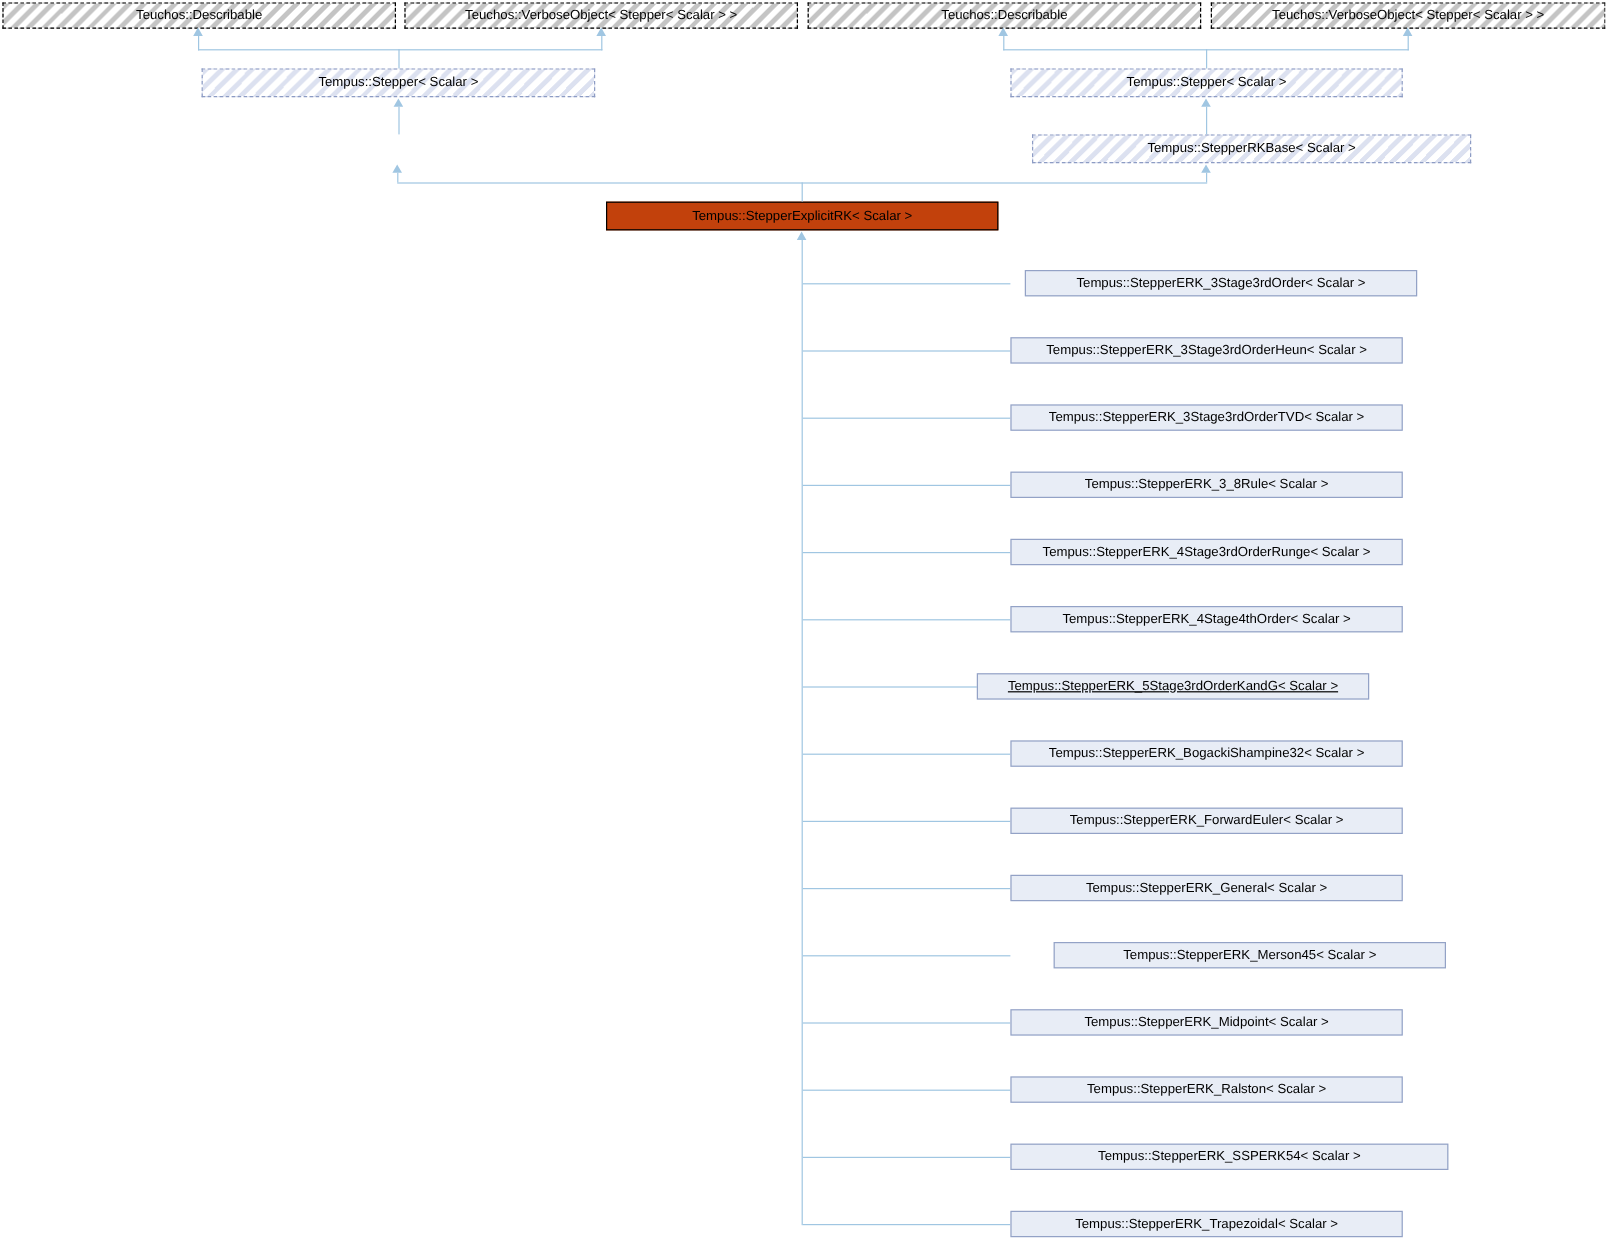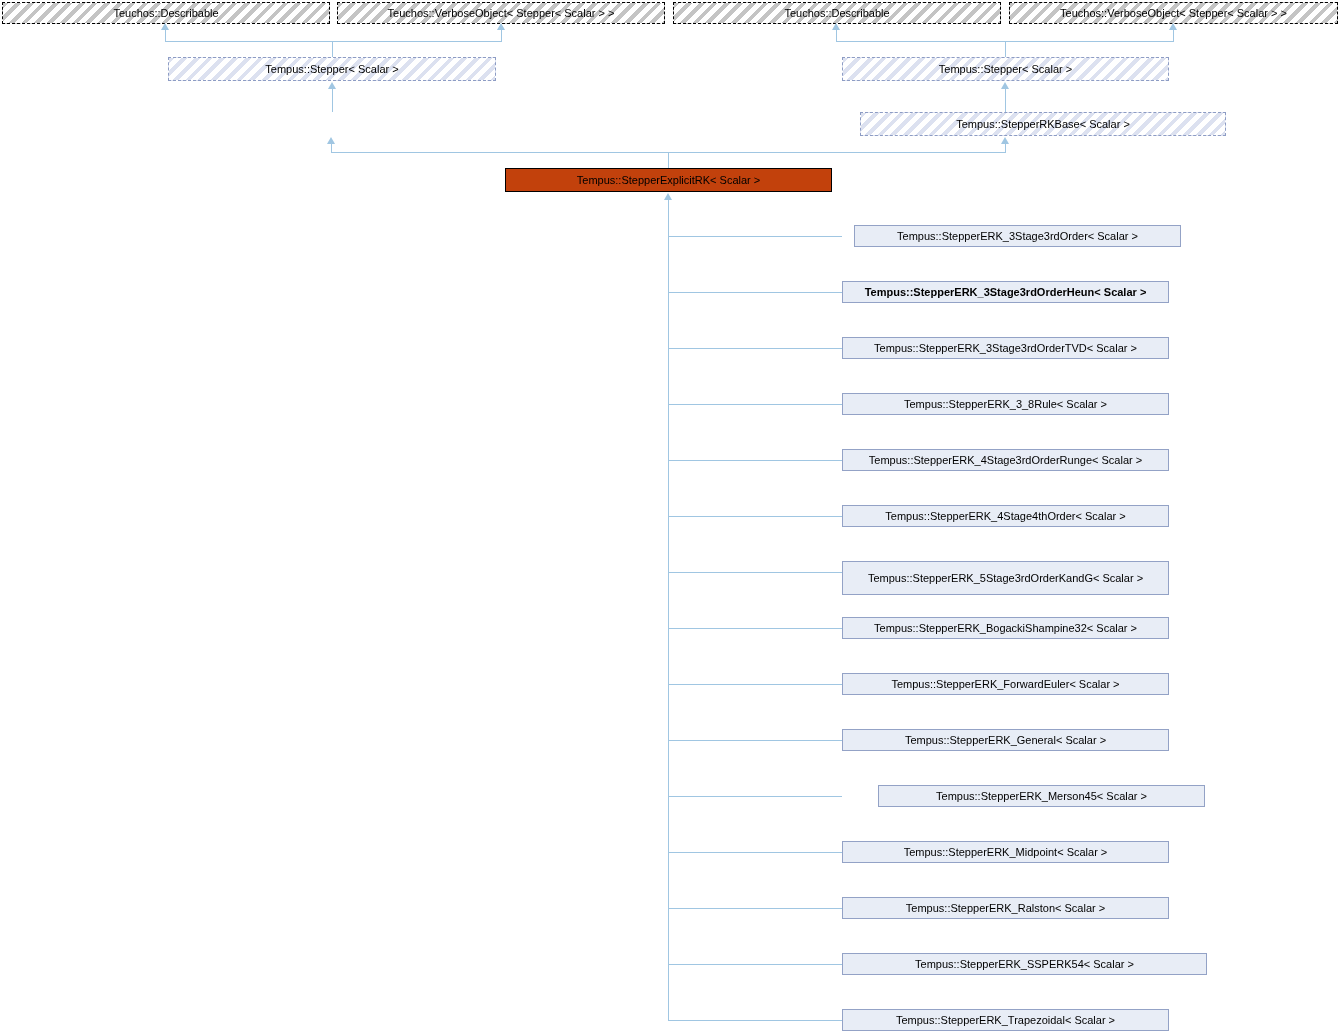--- a/index.html
+++ b/index.html
@@ -102,41 +102,41 @@
 
   <div class="arrow" style="left:664px;top:193px"></div>
   <div class="line v" style="left:668px;top:200px;height:821px"></div>
 
   <div id="derived-rows">
       <div class="line h" style="left: 669px; top: 236px; width: 173px;"></div>
       <div class="box derived" style="left: 842px; top: 225px; width: 327px; height: 22px; margin-left: 12px;">
         <span>Tempus::StepperERK_3Stage3rdOrder&lt; Scalar &gt;</span>
       </div>
       <div class="line h" style="left: 669px; top: 292px; width: 173px;"></div>
-      <div class="box derived" style="left: 842px; top: 281px; width: 327px; height: 22px; font-weight: bold;">
+      <div class="box derived" style="left: 842px; top: 281px; width: 327px; height: 22px;">
         <span>Tempus::StepperERK_3Stage3rdOrderHeun&lt; Scalar &gt;</span>
       </div>
       <div class="line h" style="left: 669px; top: 348px; width: 173px;"></div>
       <div class="box derived" style="left: 842px; top: 337px; width: 327px; height: 22px;">
         <span>Tempus::StepperERK_3Stage3rdOrderTVD&lt; Scalar &gt;</span>
       </div>
       <div class="line h" style="left: 669px; top: 404px; width: 173px;"></div>
       <div class="box derived" style="left: 842px; top: 393px; width: 327px; height: 22px;">
         <span>Tempus::StepperERK_3_8Rule&lt; Scalar &gt;</span>
       </div>
       <div class="line h" style="left: 669px; top: 460px; width: 173px;"></div>
       <div class="box derived" style="left: 842px; top: 449px; width: 327px; height: 22px;">
         <span>Tempus::StepperERK_4Stage3rdOrderRunge&lt; Scalar &gt;</span>
       </div>
       <div class="line h" style="left: 669px; top: 516px; width: 173px;"></div>
       <div class="box derived" style="left: 842px; top: 505px; width: 327px; height: 22px;">
         <span>Tempus::StepperERK_4Stage4thOrder&lt; Scalar &gt;</span>
       </div>
       <div class="line h" style="left: 669px; top: 572px; width: 173px;"></div>
-      <div class="box derived" style="left: 842px; top: 561px; width: 327px; height: 34px;">
+      <div class="box derived" style="left: 814px; top: 561px; width: 327px; height: 22px; text-decoration: underline;">
         <span>Tempus::StepperERK_5Stage3rdOrderKandG&lt; Scalar &gt;</span>
       </div>
       <div class="line h" style="left: 669px; top: 628px; width: 173px;"></div>
       <div class="box derived" style="left: 842px; top: 617px; width: 327px; height: 22px;">
         <span>Tempus::StepperERK_BogackiShampine32&lt; Scalar &gt;</span>
       </div>
       <div class="line h" style="left: 669px; top: 684px; width: 173px;"></div>
       <div class="box derived" style="left: 842px; top: 673px; width: 327px; height: 22px;">
         <span>Tempus::StepperERK_ForwardEuler&lt; Scalar &gt;</span>
       </div>

